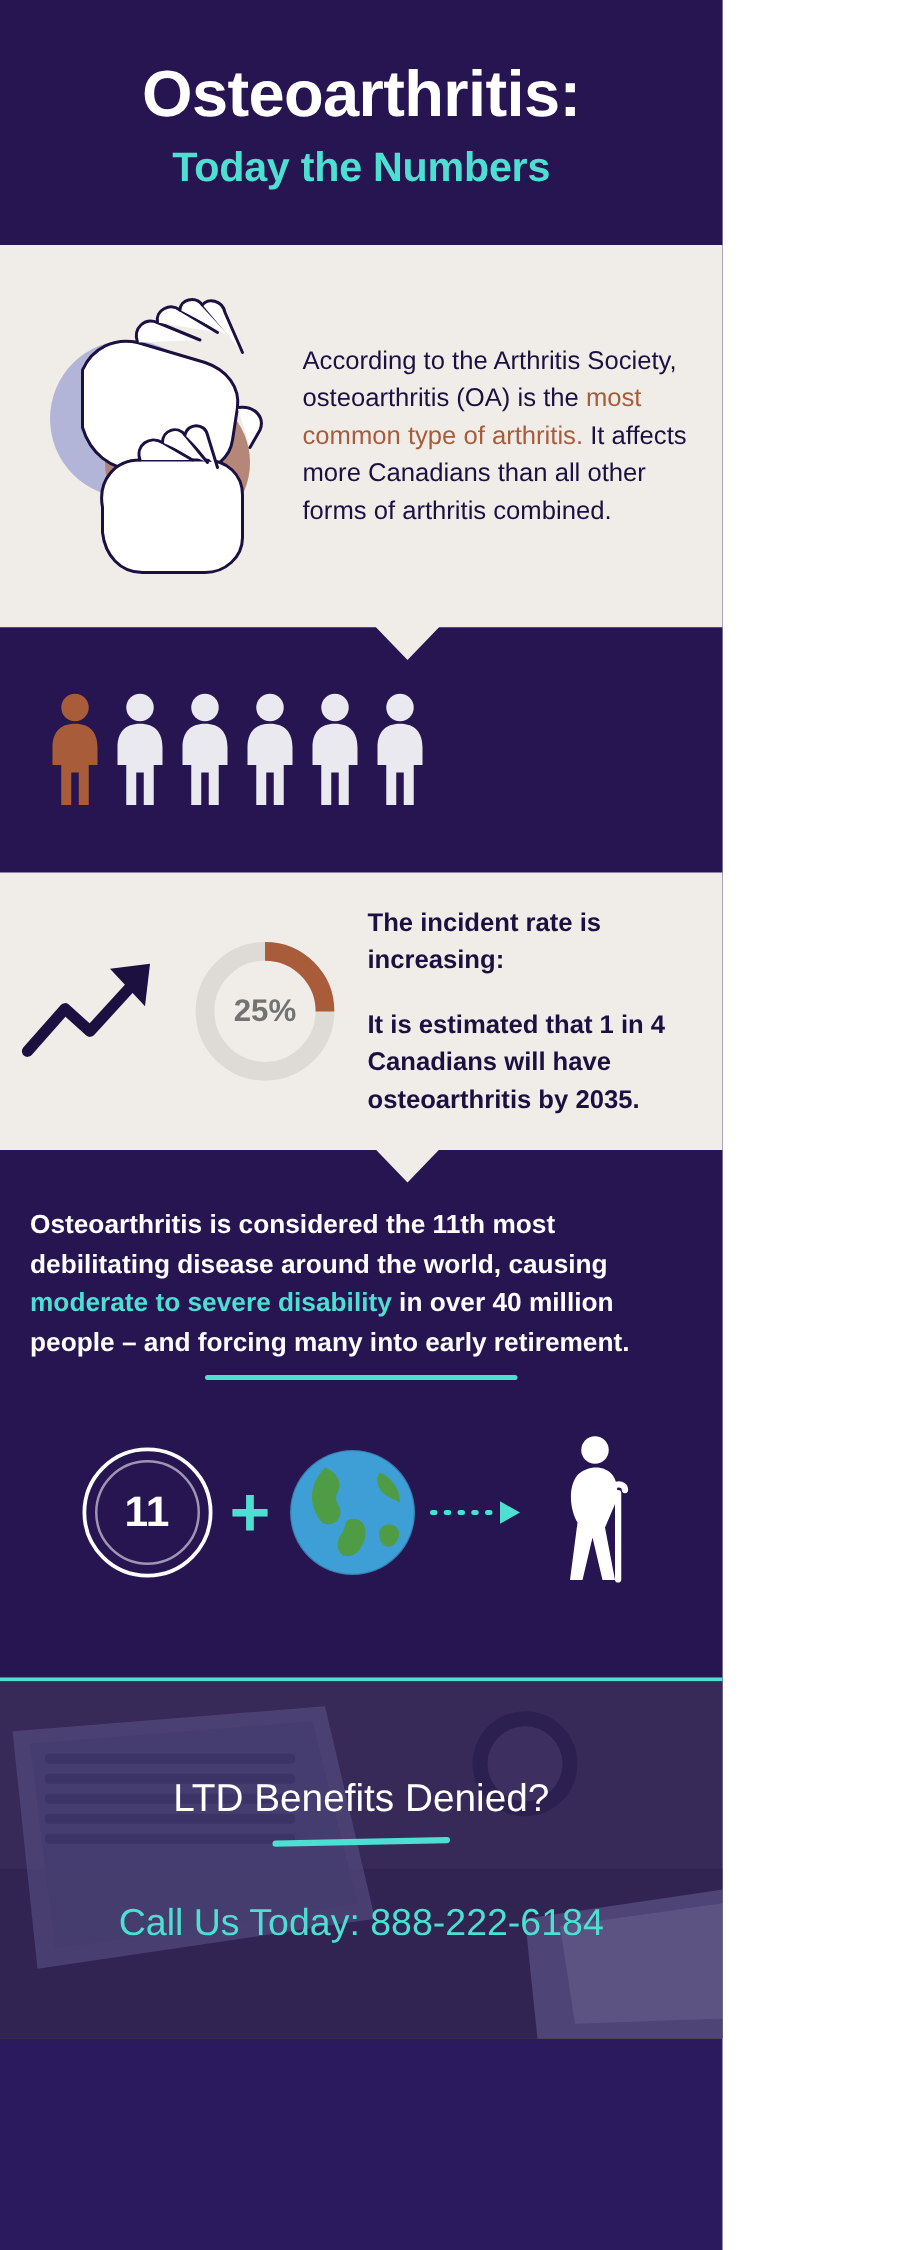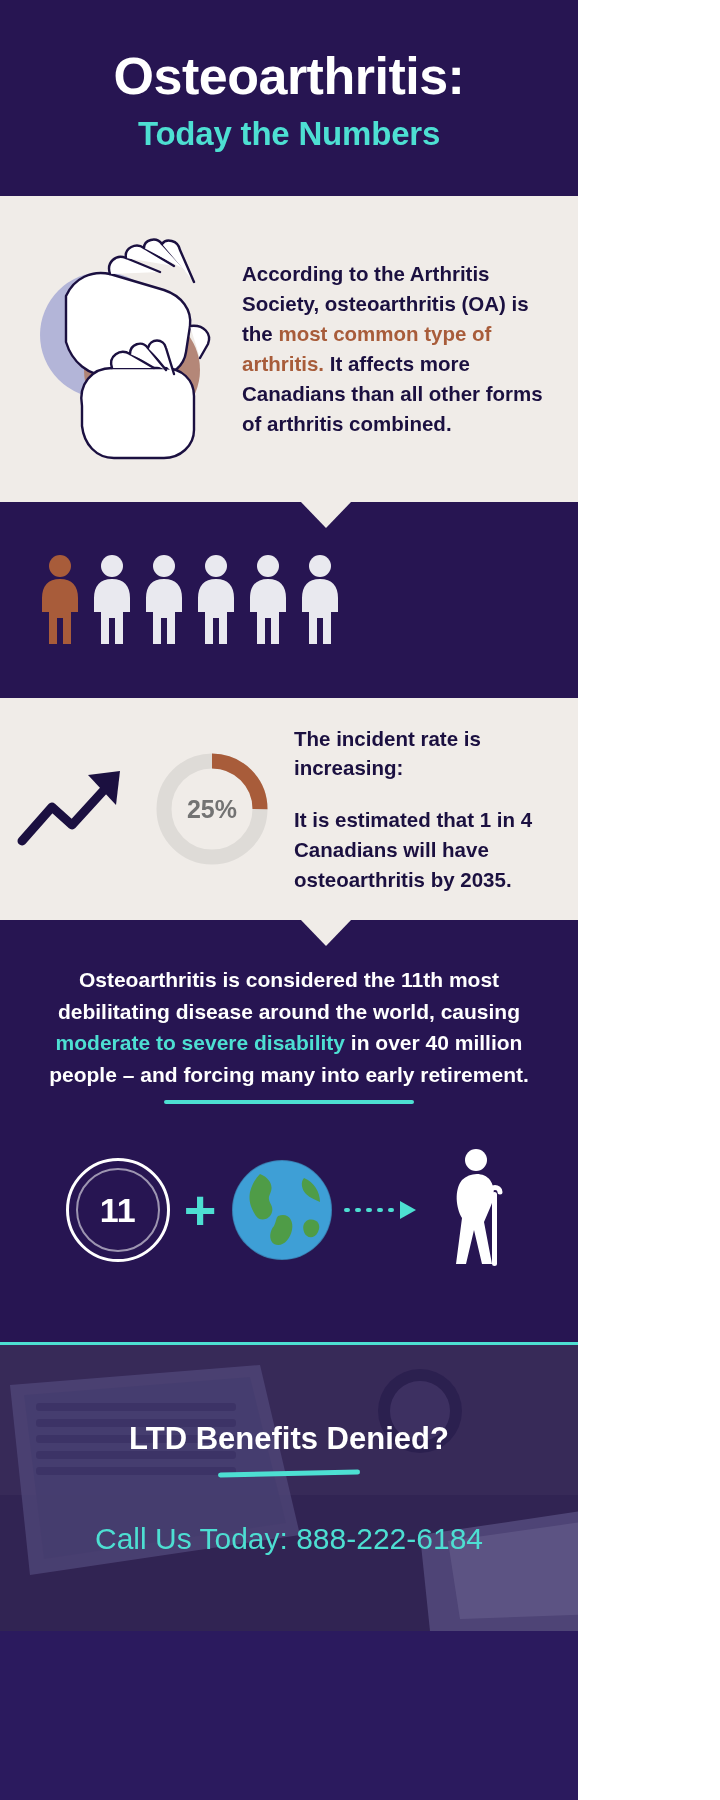--- a/index.html
+++ b/index.html
@@ -76,21 +76,21 @@
     width: 116px; height: 116px;
     border-radius: 50%;
     background: #b08272;
     opacity: .95;
   }
   .hand-art svg { position: absolute; left: 0; top: 0; }
 
   .sec1-text {
     color: #1b1040;
     font-size: 20.5px;
-    font-weight: bold;
+    font-weight: normal;
     line-height: 1.46;
     max-width: 360px;
   }
   .hl-brown { color: #a85c3a; }
 
   
   .notch-down {
     position: absolute;
     left: 300px;
     bottom: -26px;
@@ -170,21 +170,21 @@
     height: 422px;
     position: relative;
     padding: 44px 24px 0 24px;
     box-sizing: border-box;
   }
   .sec4-text {
     color: #ffffff;
     font-size: 21px;
     font-weight: bold;
     line-height: 1.5;
-    text-align: center;
+    text-align: left;
   }
   .hl-teal { color: #4ddfd2; }
   .underline-teal {
     display: block;
     width: 250px;
     height: 4px;
     background: #4ddfd2;
     border-radius: 3px;
     margin: 10px auto 0 auto;
   }
@@ -242,21 +242,21 @@
     display: flex;
     flex-direction: column;
     align-items: center;
     justify-content: center;
     gap: 10px;
   }
   .footer h3 {
     margin: 0;
     color: #ffffff;
     font-size: 31px;
-    font-weight: bold;
+    font-weight: normal;
   }
   .footer-underline {
     width: 142px; height: 5px;
     background: #4ddfd2;
     border-radius: 3px;
     margin-top: 4px;
     transform: skewY(-1.2deg);
   }
   .footer-phone {
     margin-top: 36px;

